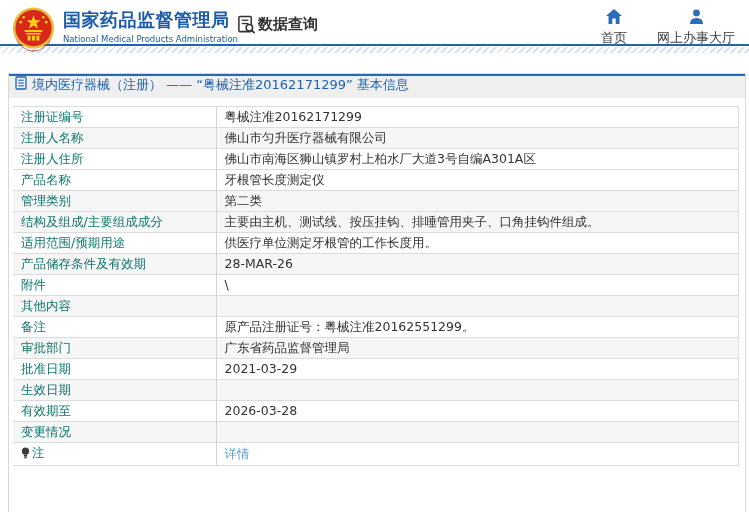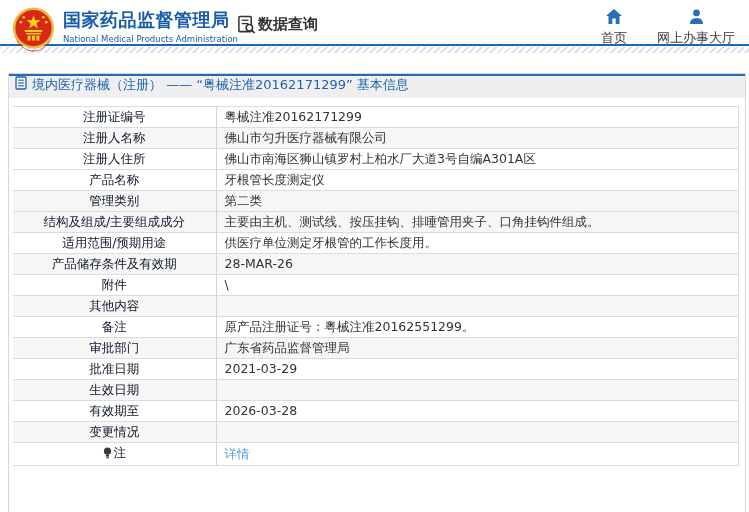--- a/index.html
+++ b/index.html
@@ -54,21 +54,21 @@
   
   .table-wrap { padding: 8px 6px 0 4px; }
   table.detail { border-collapse: collapse; table-layout: fixed; width: 100%; }
   table.detail td {
     height: 20.3px; font-size: 12.5px; line-height: 20px;
     border-top: 1px solid #dcdcdc; padding: 0 8px;
     overflow: hidden; white-space: nowrap;
   }
   table.detail tr:last-child td { border-bottom: 1px solid #dcdcdc; }
   td.c-label {
-    width: 203px; text-align: center; color: #0f172a;
+    width: 203px; text-align: left; color: #0f766e;
     border-right: 1px solid #d4d4d4;
   }
   td.c-value { color: #333; border-right: 1px solid #dcdcdc; }
   tr.stripe { background: #f6f6f6; }
   .link { color: #4e9cd5; text-decoration: none; cursor: pointer; }
   .note-label { display: inline-flex; align-items: center; gap: 2px; }
 </style>
 </head>
 <body>
 

